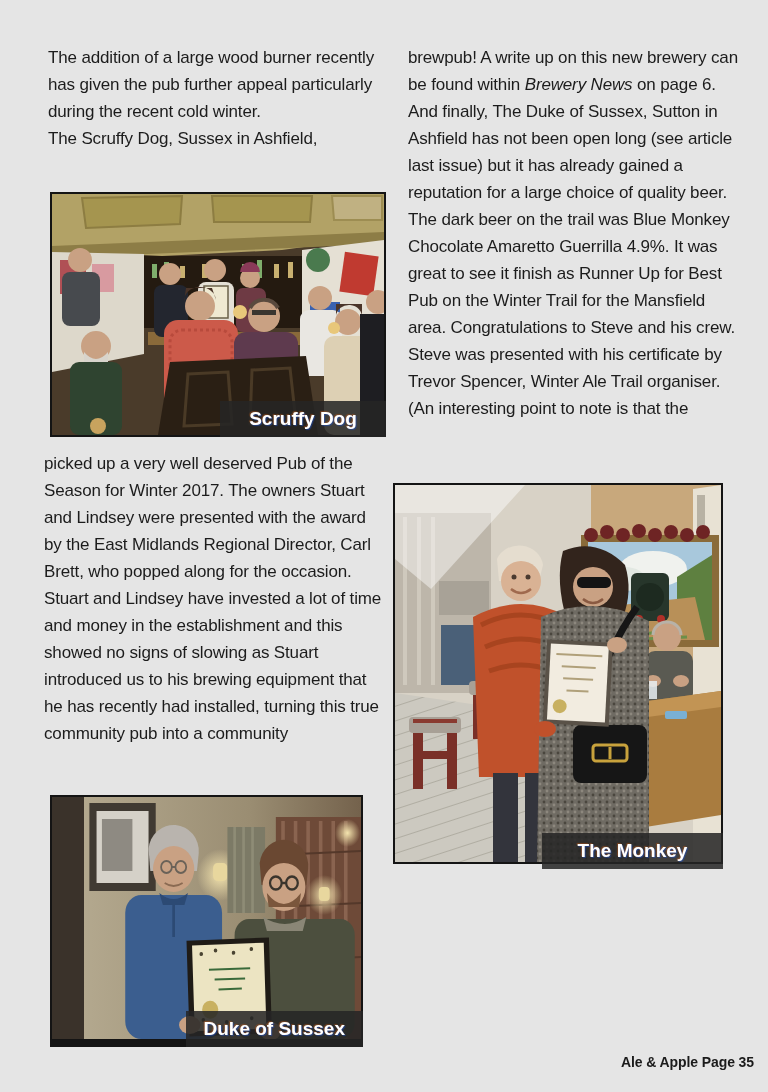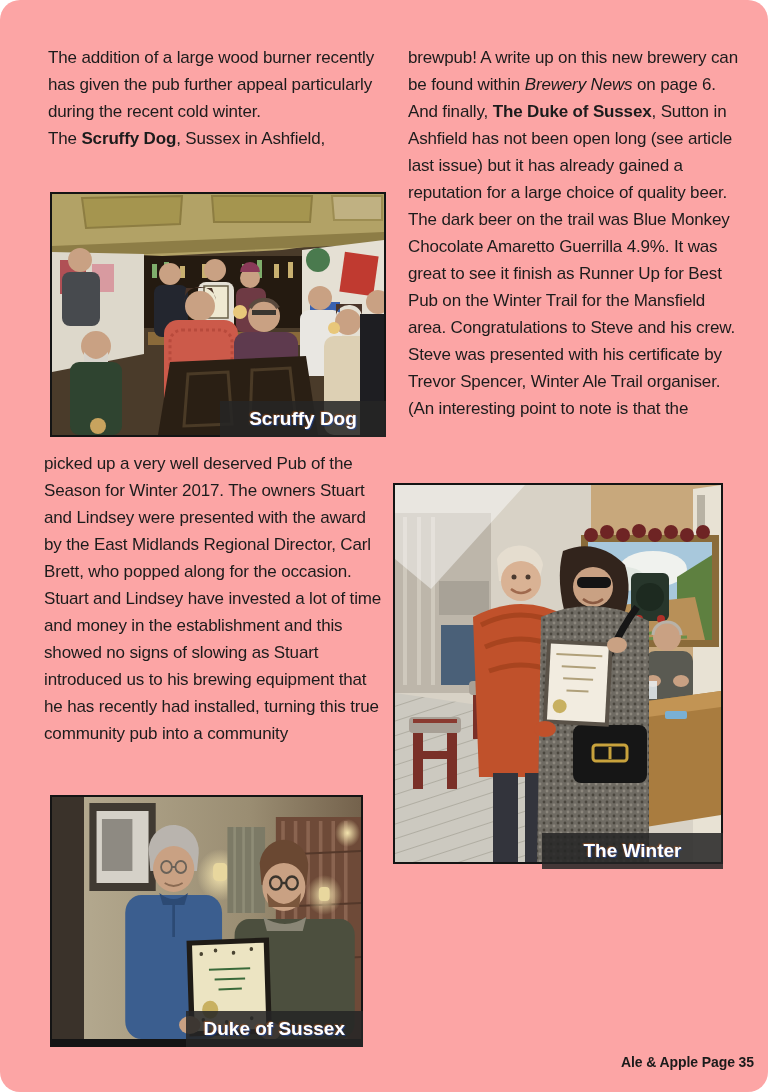--- a/index.html
+++ b/index.html
@@ -1,22 +1,22 @@
 <!DOCTYPE html>
 <html><head>
 <meta charset="utf-8">
 <style>
   html,body{margin:0;padding:0;background:#ffffff;}
   .page{
-    position:relative;width:768px;height:1092px;background:#fca5a5;overflow:hidden;
-    font-family:"Liberation Sans","DejaVu Sans",sans-serif;color:#1c1c1c;border-radius:20px;
+    position:relative;width:768px;height:1092px;background:#e5e5e5;overflow:hidden;
+    font-family:"Liberation Sans","DejaVu Sans",sans-serif;color:#1c1c1c;
   }
   .textblock{position:absolute;font-size:17px;line-height:27px;letter-spacing:-0.15px;}
   .para{margin:0;}
-  .b{font-weight:bold;}
+  .b{font-weight:normal;}
   .i{font-style:italic;}
   figure{margin:0;padding:0;}
   .photo{
     position:absolute;border:2px solid #141414;background:#3a322a;box-sizing:border-box;
   }
   .photo svg{display:block;width:100%;height:100%;}
   .photo-duke{border-bottom-width:8px;padding-left:32px;}
   .caption{
     position:absolute;background:rgba(37,37,37,0.86);color:#ffffff;
     font-weight:bold;font-size:19px;line-height:19px;padding:8px 18px 9px 18px;
@@ -344,19 +344,19 @@
             <line x1="160" y1="170" x2="206" y2="170"></line>
             <line x1="166" y1="182" x2="200" y2="182"></line>
             <line x1="168" y1="194" x2="198" y2="194"></line>
             <line x1="172" y1="206" x2="194" y2="206"></line>
           </g>
         <circle cx="166" cy="222" r="7" fill="#c8b060"></circle>
       </g>
       <ellipse cx="150" cy="244" rx="11" ry="8" fill="#c0512b"></ellipse>
       <ellipse cx="222" cy="160" rx="10" ry="8" fill="#c9a183"></ellipse>
     </svg>
-    <figcaption class="caption caption-railway">The Winter</figcaption>
+    <figcaption class="caption caption-railway">The Monkey</figcaption>
   </figure>
 
 
   <div class="footer">Ale &amp; Apple Page 35</div>
 
 </div>
 
 </body></html>

